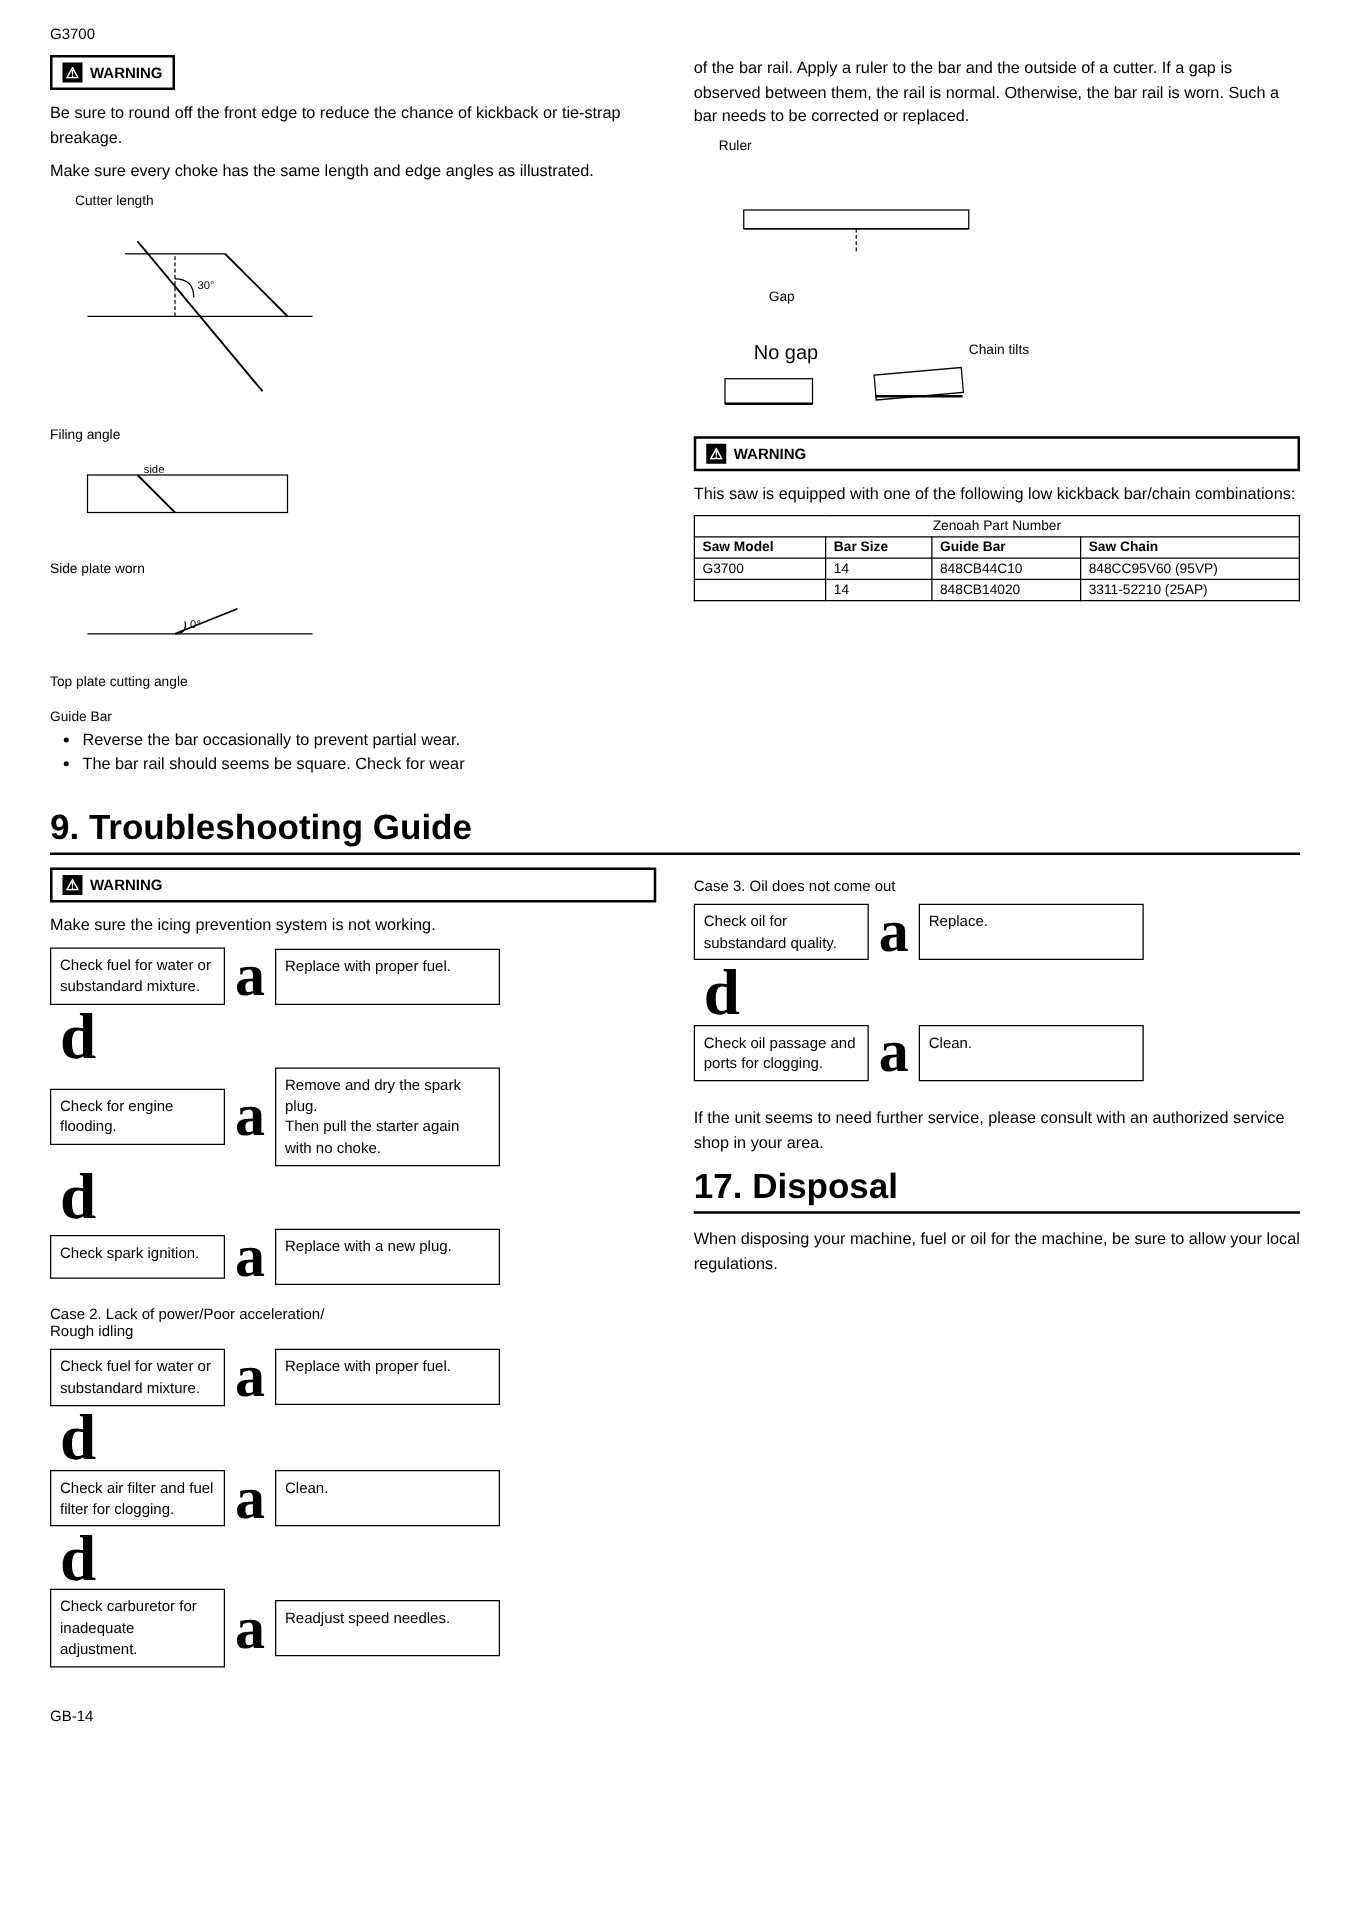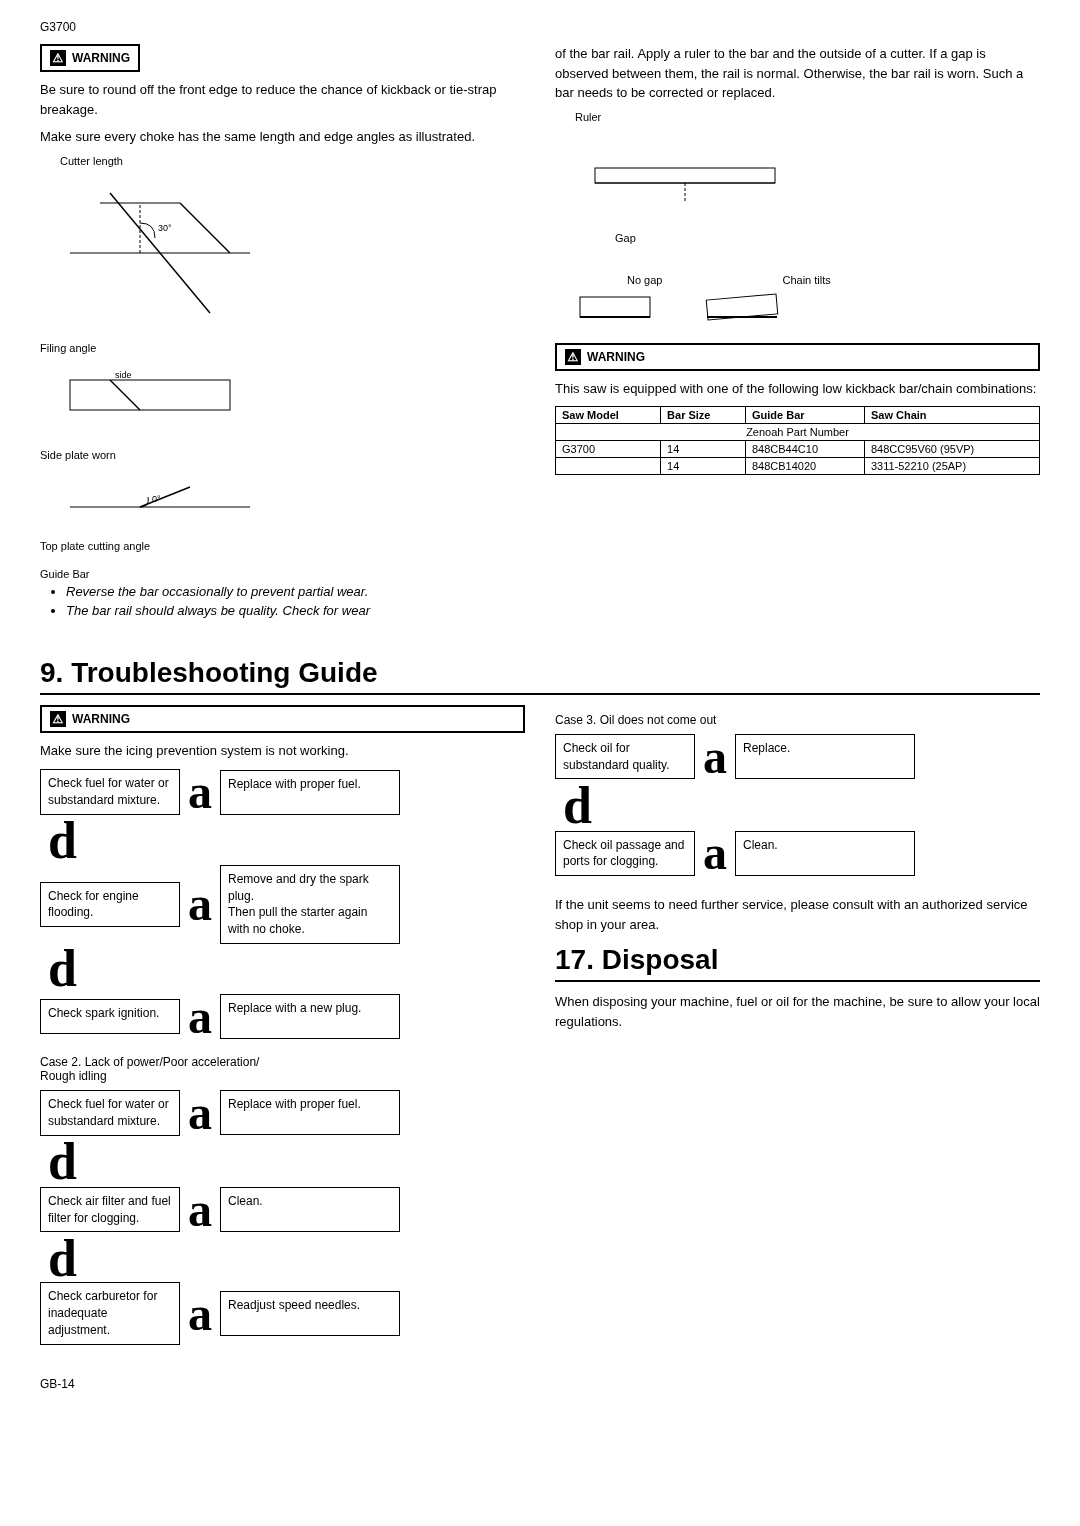--- a/index.html
+++ b/index.html
@@ -51,21 +51,21 @@
       display: flex;
       align-items: center;
       gap: 6px;
       font-weight: bold;
       font-size: 12px;
       width: 100%;
     }
 
     p { margin-bottom: 8px; line-height: 1.5; }
     .label-small { font-size: 11px; margin-left: 20px; margin-bottom: 4px; }
-    .bullet-list { margin-left: 10px; margin-bottom: 23px; font-style: italic; }
+    .bullet-list { margin-left: 10px; margin-bottom: 12px; }
     .bullet-list li { margin-bottom: 4px; list-style: disc; margin-left: 16px; }
 
     .section-heading {
       font-size: 28px;
       font-weight: bold;
       border-bottom: 2px solid #000;
       margin: 16px 0 10px 0;
       padding-bottom: 4px;
     }
 
@@ -146,21 +146,21 @@
     }
     .top-left { flex: 1; }
     .top-right { flex: 1; }
 
     .angles-area { margin: 6px 0 6px 20px; }
     .angle-label { font-size: 11px; margin-bottom: 16px; }
 
     .ruler-gap-area { margin: 6px 0; }
     .ruler-label { font-size: 11px; margin-bottom: 30px; margin-left: 20px; }
     .gap-label { font-size: 11px; margin-bottom: 30px; margin-left: 60px; }
-    .nogap-label { font-size: 11px; margin-bottom: 6px; margin-left: 52px; }
+    .nogap-label { font-size: 16px; margin-bottom: 6px; margin-left: 28px; }
     .tilts-label { font-size: 11px; margin-bottom: 6px; margin-left: 80px; }
 
     .guidebar-section { margin-top: 6px; }
     .guidebar-label { font-size: 11px; margin-bottom: 4px; }
   </style>
 </head>
 <body>
 
 <div class="page-header">
   <span>G3700</span>
@@ -212,21 +212,21 @@
         <text x="92" y="25" font-size="9" font-family="Arial">0°</text>
       </svg>
     </div>
 
     <div class="angle-label">Top plate cutting angle</div>
 
     <div class="guidebar-section">
       <div class="guidebar-label">Guide Bar</div>
       <ul class="bullet-list">
         <li>Reverse the bar occasionally to prevent partial wear.</li>
-        <li>The bar rail should always be quality. Check for wear</li>
+        <li>The bar rail should seems be square. Check for wear</li>
       </ul>
     </div>
   </div>
 
   <div class="top-right">
     <p>of the bar rail. Apply a ruler to the bar and the outside of a cutter. If a gap is observed between them, the rail is normal. Otherwise, the bar rail is worn. Such a bar needs to be corrected or replaced.</p>
 
     <div class="ruler-gap-area">
       <div class="ruler-label">Ruler</div>
 
@@ -260,27 +260,27 @@
 
     <div class="warning-full">
       <span class="warning-icon">⚠</span>
       <span>WARNING</span>
     </div>
     <p>This saw is equipped with one of the following low kickback bar/chain combinations:</p>
 
     <table class="parts-table">
       <thead>
         <tr>
+          <td colspan="4" class="header-span">Zenoah Part Number</td>
+        </tr>
+        <tr>
           <th>Saw Model</th>
           <th>Bar Size</th>
           <th>Guide Bar</th>
           <th>Saw Chain</th>
-        </tr>
-        <tr>
-          <td colspan="4" class="header-span">Zenoah Part Number</td>
         </tr>
       </thead>
       <tbody id="parts-table-body">
       <tr>
             <td>G3700</td>
             <td>14</td>
             <td>848CB44C10</td>
             <td>848CC95V60 (95VP)</td>
           </tr>
           <tr>

